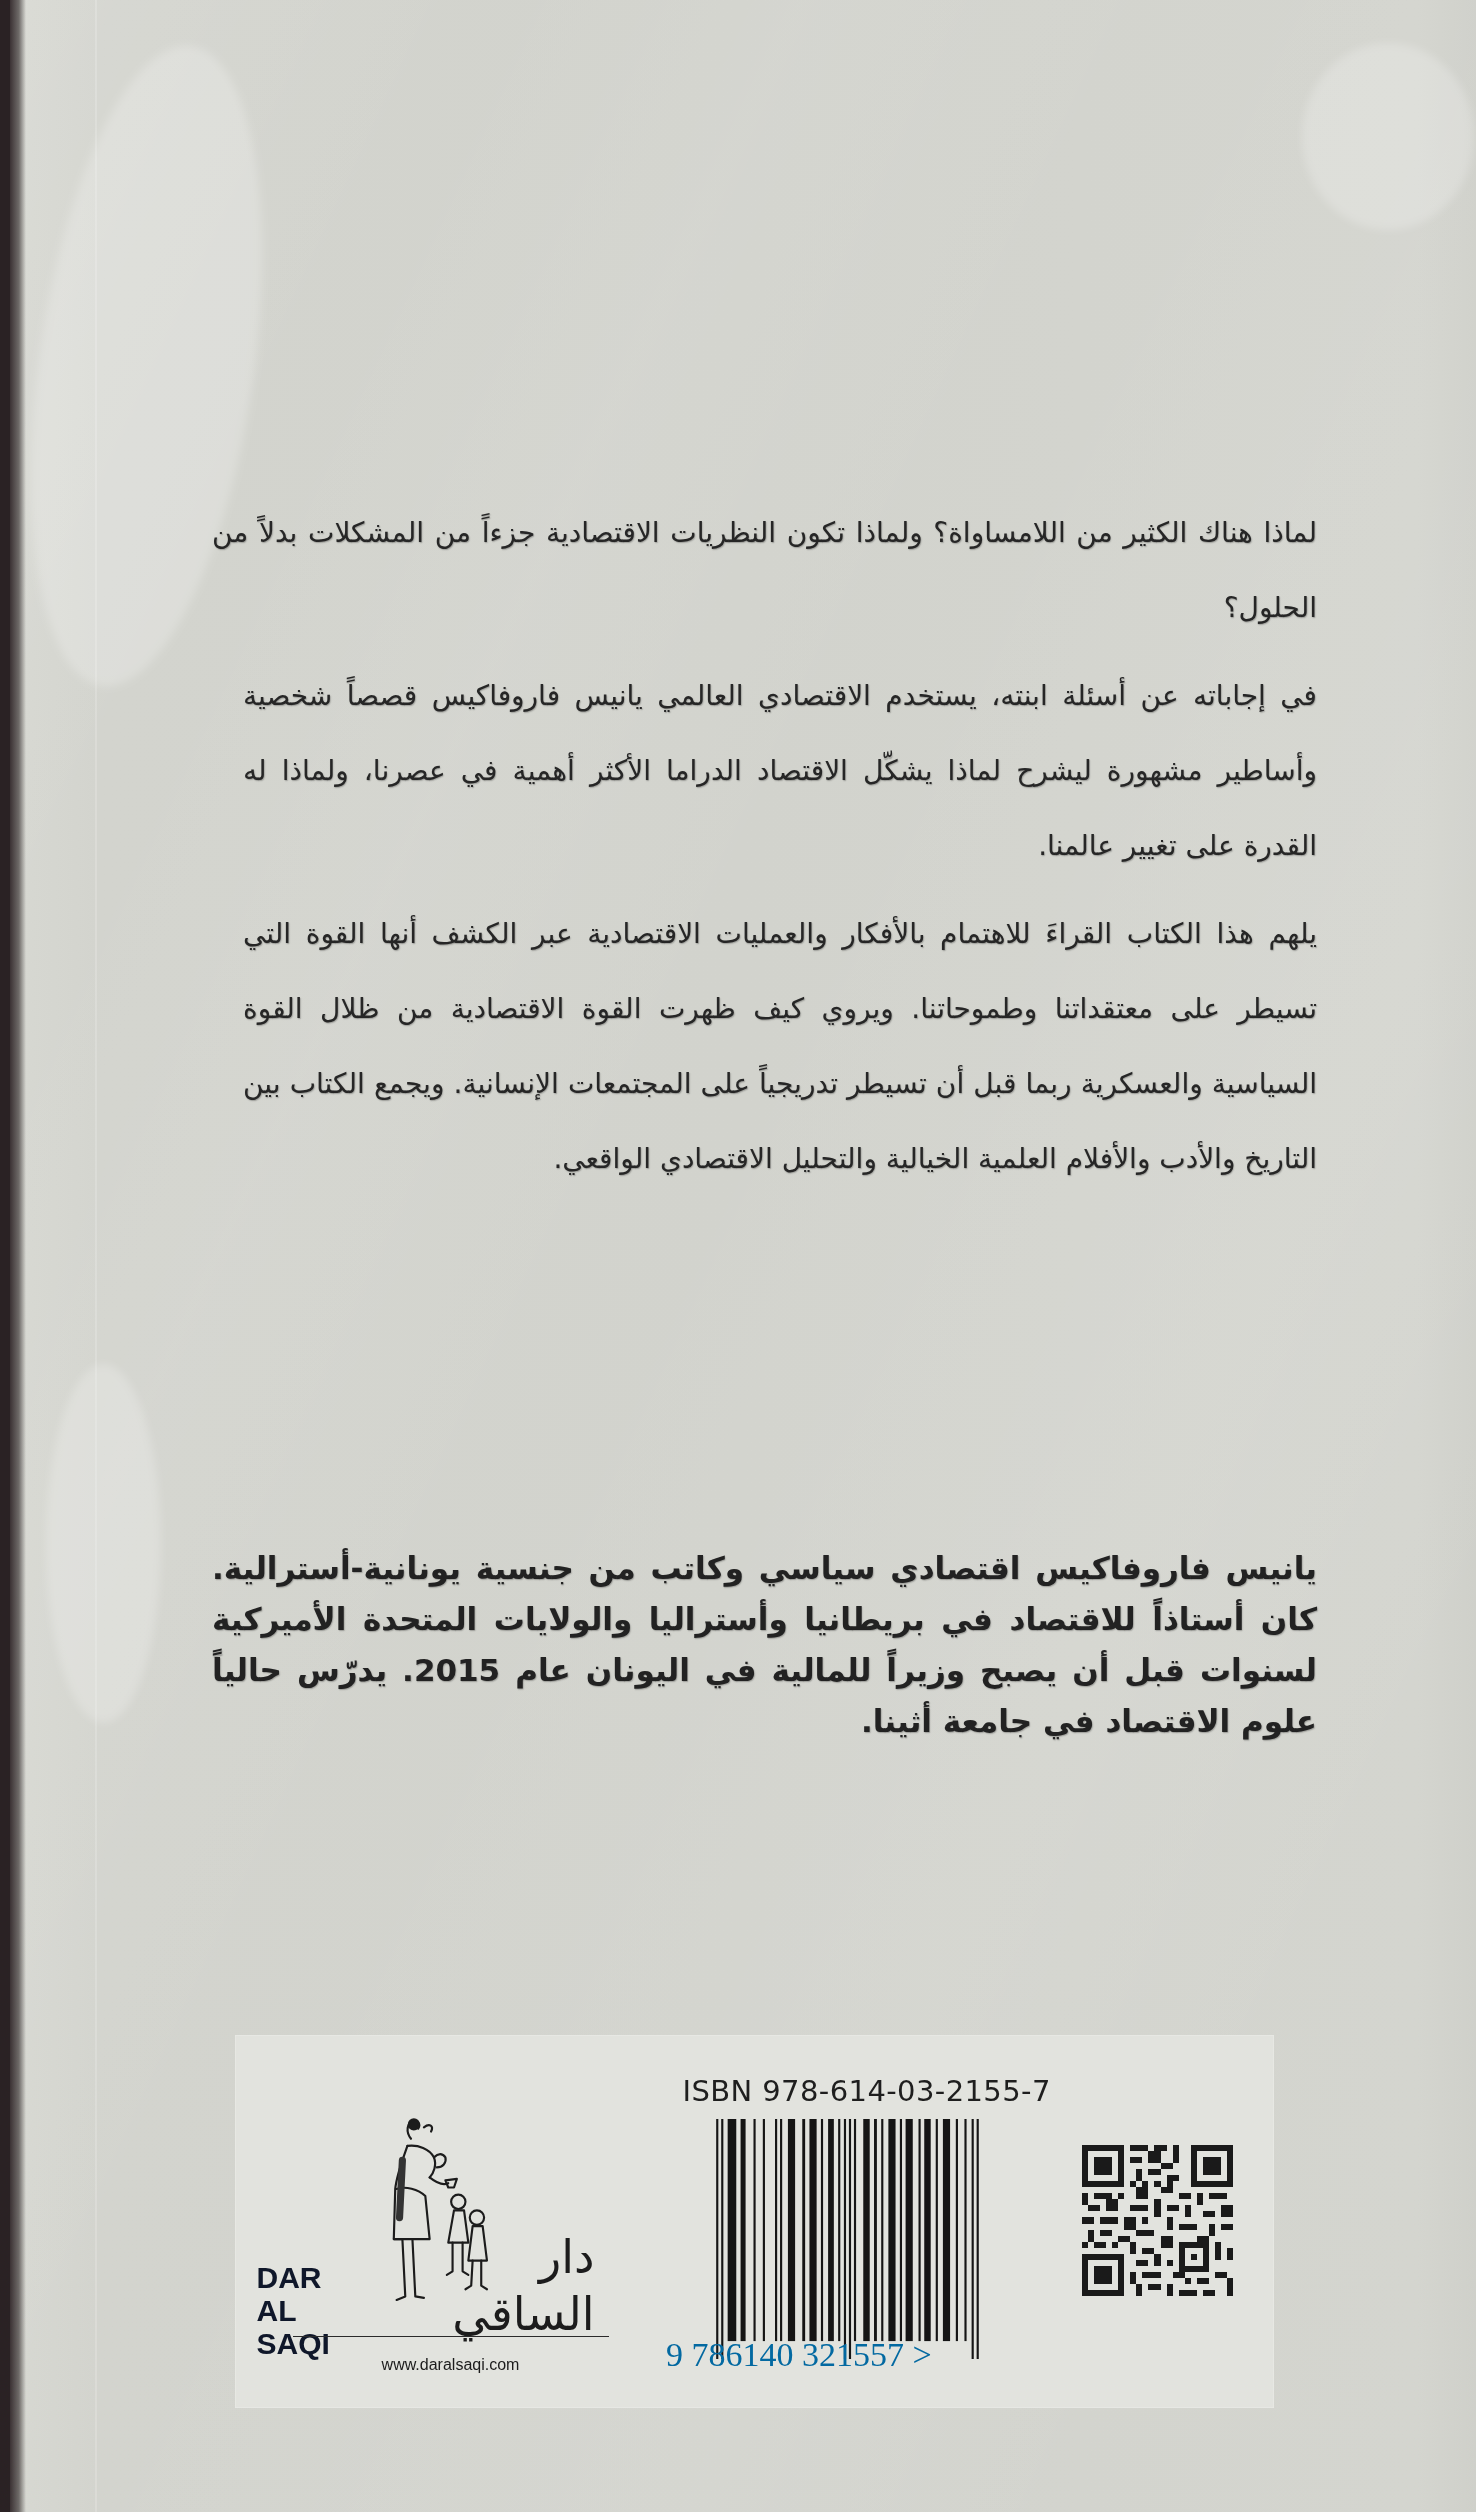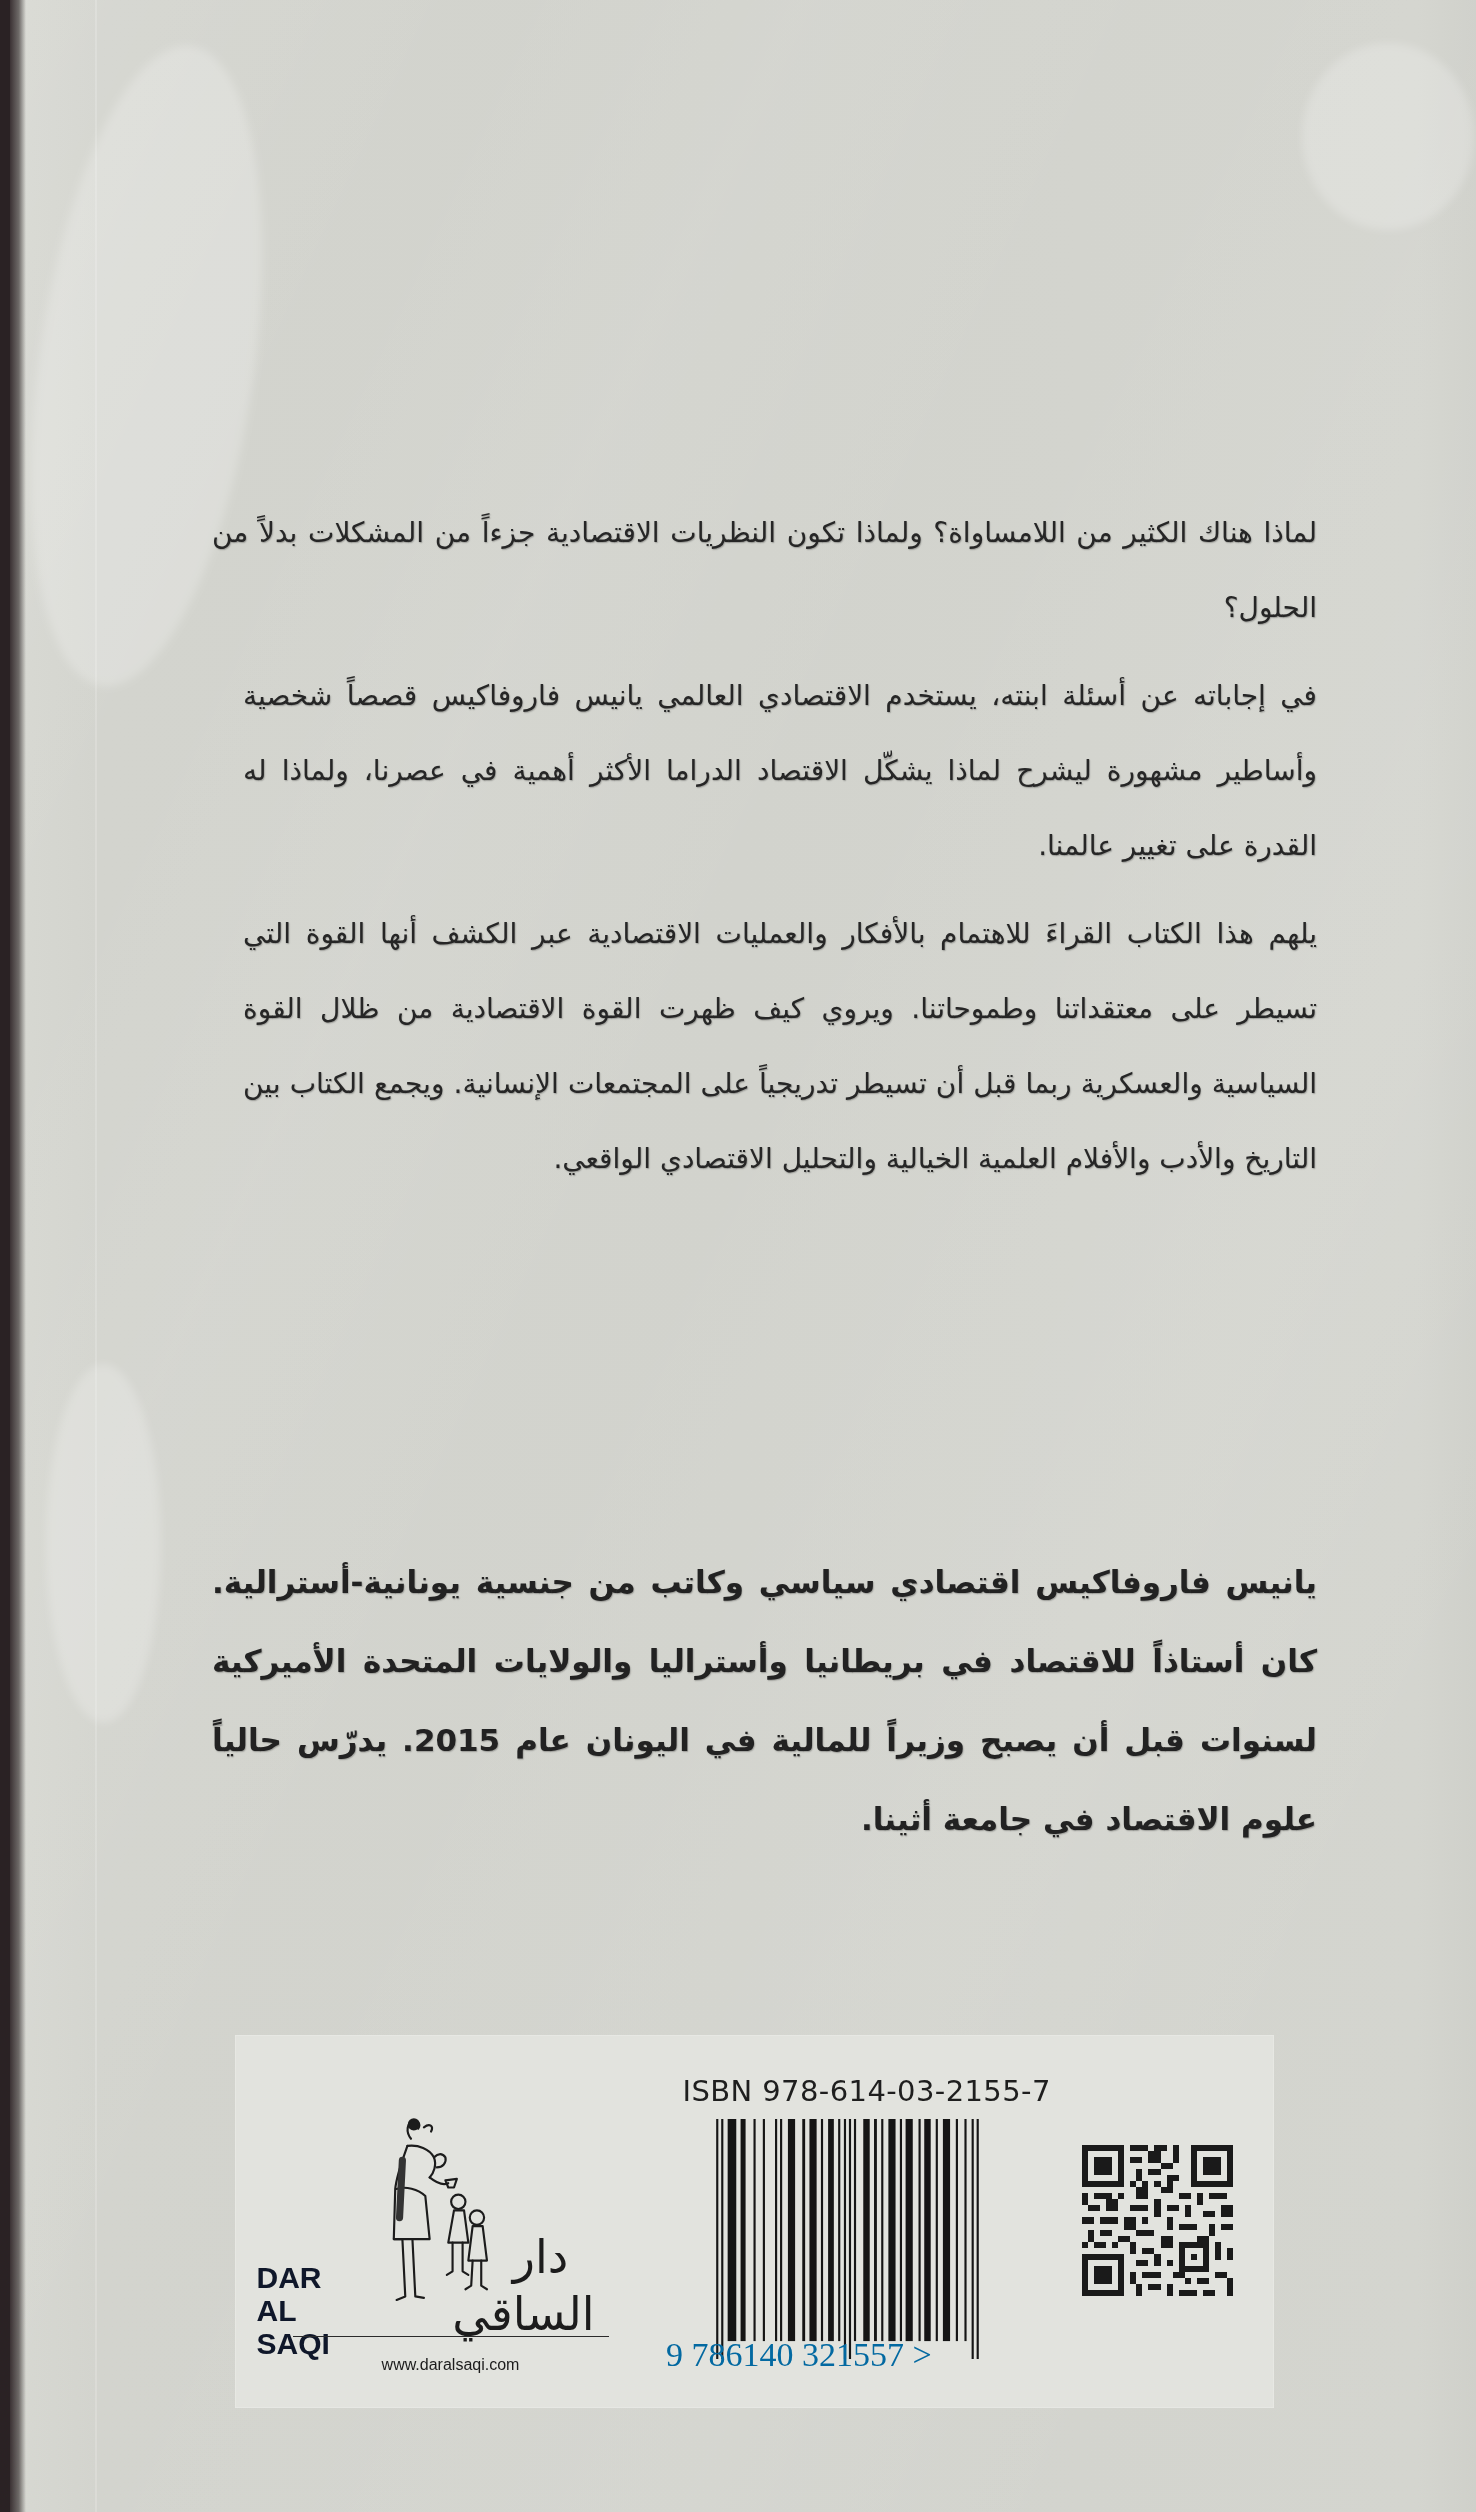--- a/index.html
+++ b/index.html
@@ -97,21 +97,21 @@
     }
 
     .bio {
       position: absolute;
       left: 202px;
       top: 1543px;
       width: 1105px;
       color: #222;
       font-weight: bold;
       font-size: 31px;
-      line-height: 79px;
+      line-height: 51px;
       text-align: justify;
       text-align-last: right;
       text-shadow: 0.7px 1.4px 1.4px rgba(0,0,0,0.28);
     }
 
     
     .panel {
       position: absolute;
       left: 225px;
       top: 2035px;
@@ -143,21 +143,20 @@
       left: 111px;
       top: 32px;
       width: 129px;
       height: 194px;
     }
     .logo-arabic {
       position: absolute;
       left: 230px;
       top: 144px;
       width: 108px;
-      text-align: center;
       color: #1c1c1c;
       font-size: 46px;
       line-height: 57px;
     }
     .logo-rule {
       position: absolute;
       left: 36px;
       top: 251px;
       width: 316px;
       height: 1.4px;

